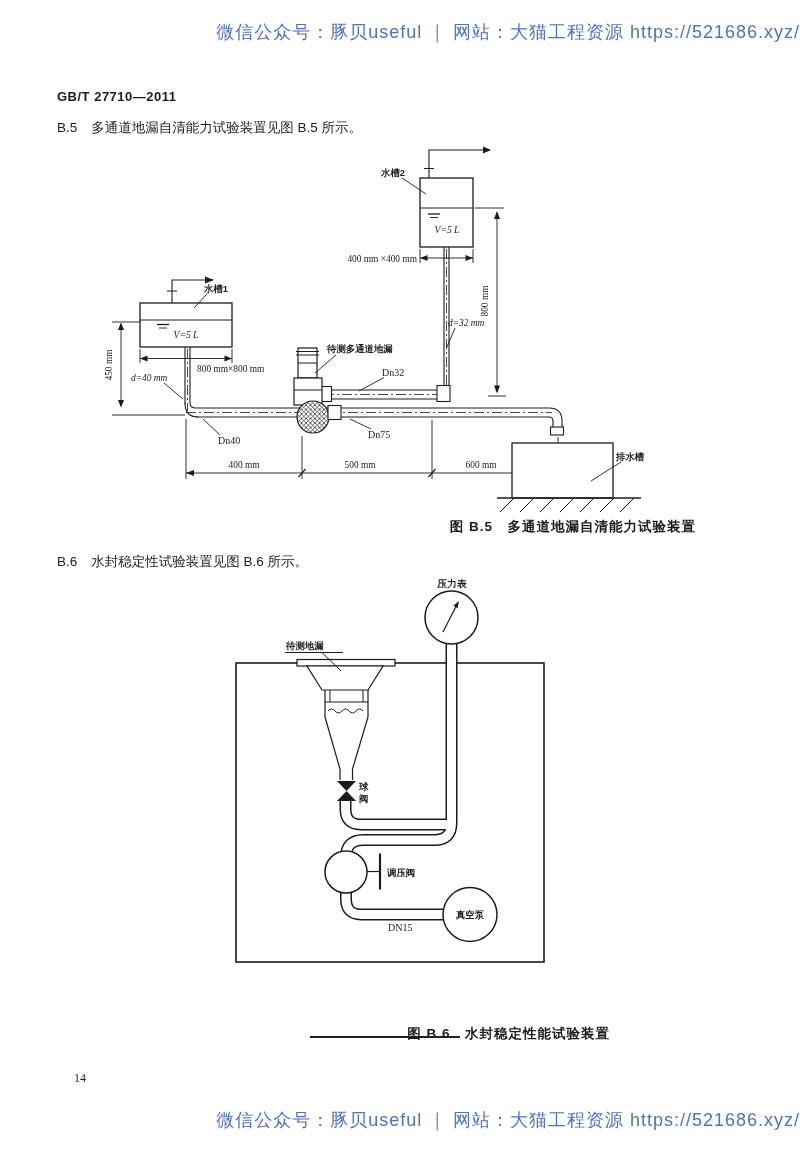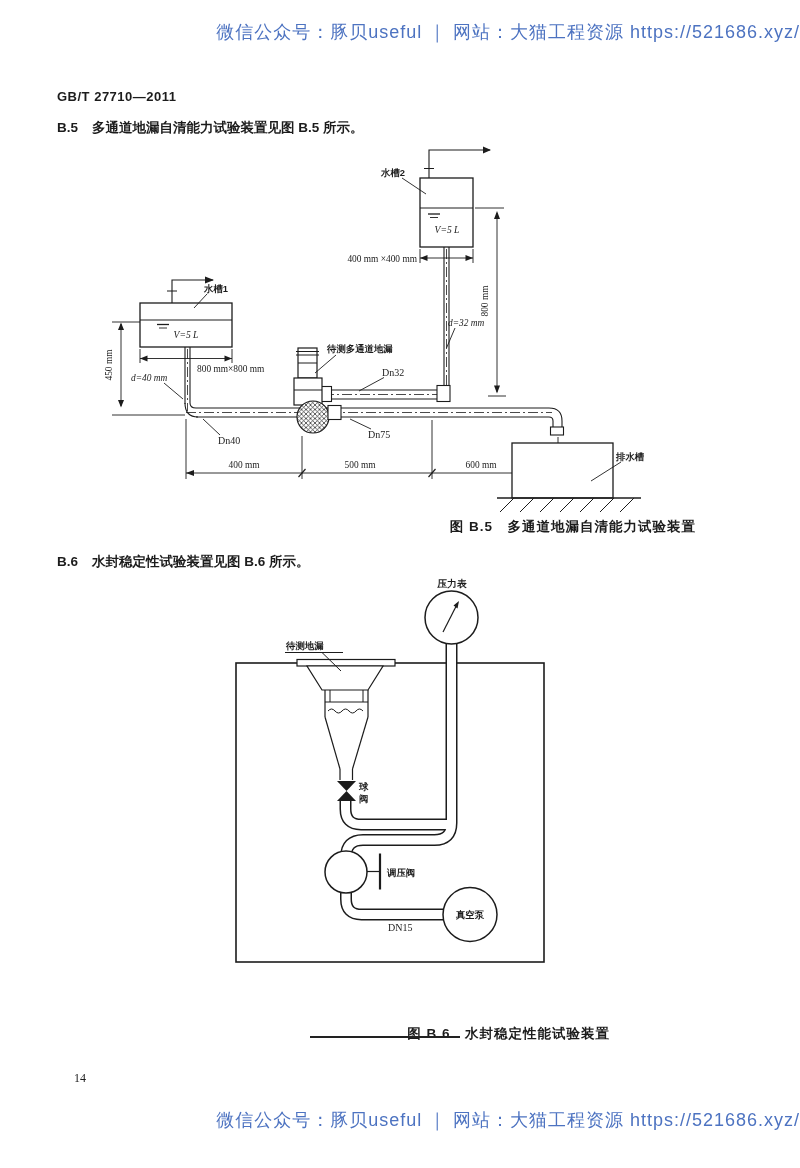--- a/index.html
+++ b/index.html
@@ -6,21 +6,21 @@
   body{
     width:800px;height:1168px;position:relative;background:#ffffff;
     font-family:"Liberation Sans",sans-serif;color:#1c1c1c;overflow:hidden;
   }
   .abs{position:absolute;}
   .watermark{
     left:0;width:800px;text-align:right;color:#4d73c1;
     font-size:18px;letter-spacing:1px;font-family:"Liberation Sans",sans-serif;
   }
   .docnum{left:57px;top:89px;font-size:13px;font-weight:bold;letter-spacing:0.5px;}
-  .clause{left:57px;font-size:13.5px;font-weight:bold;}
+  .clause{left:57px;font-size:13.5px;font-weight:normal;}
   .clause .num{margin-right:14px;}
   .figcap{text-align:right;font-size:13.5px;font-weight:bold;letter-spacing:1px;}
   .sep{left:310px;top:1036px;width:150px;border-top:2px solid #222;height:0;}
   .pagenum{left:74px;top:1071px;font-size:12px;font-weight:normal;font-family:"Liberation Serif",serif;}
   svg text{fill:#1c1c1c;}
   .cjk{font-family:"Liberation Sans",sans-serif;font-size:9.4px;font-weight:600;}
   .dim{font-family:"Liberation Serif",serif;font-size:9.4px;}
   .dimi{font-family:"Liberation Serif",serif;font-size:9.4px;font-style:italic;}
   .vol{font-family:"Liberation Serif",serif;font-size:9.6px;font-style:italic;}
 </style>

